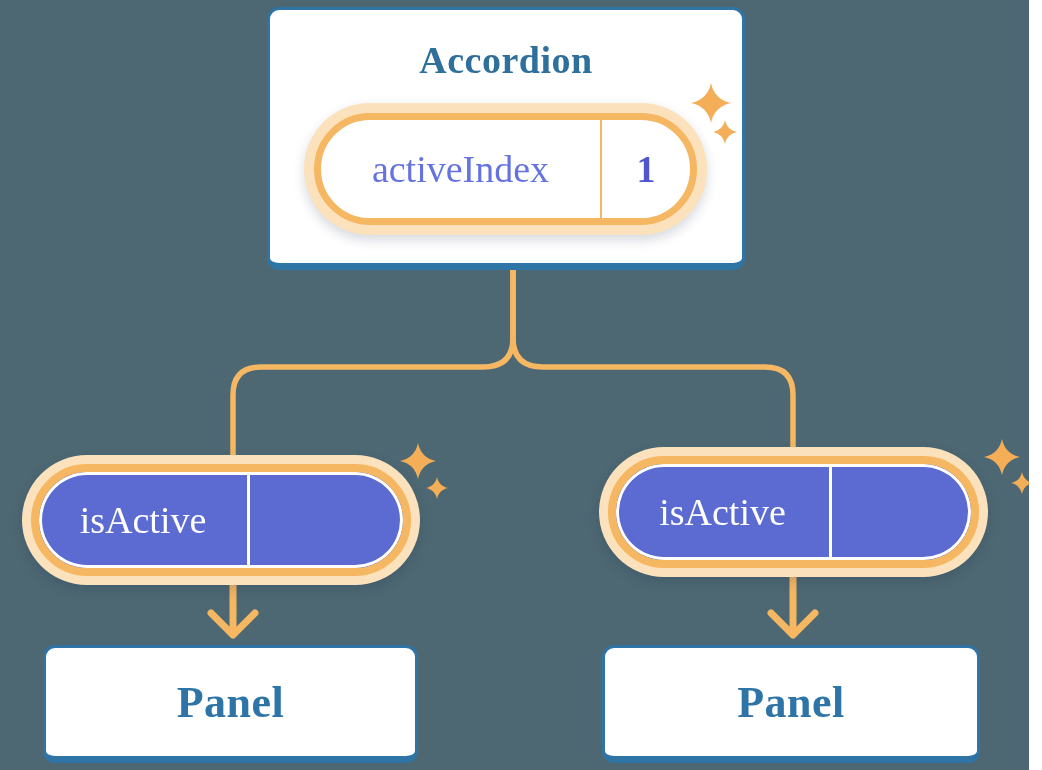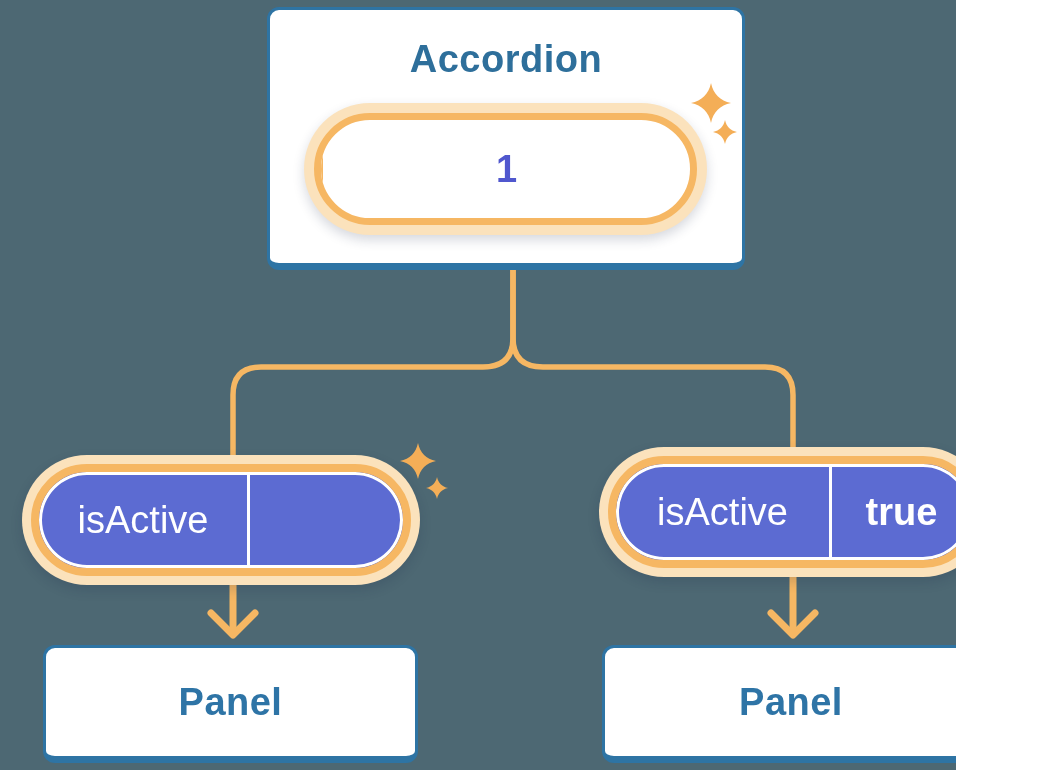--- a/index.html
+++ b/index.html
@@ -13,24 +13,25 @@
     --state-label-text: #6473DF;
     --state-value-text: #5057CE;
     --prop-pill-bg: #5C6BD2;
     --prop-pill-text: #FFFFFF;
     --sparkle: #F4AE57;
   }
   * { margin: 0; padding: 0; box-sizing: border-box; }
   html, body { font-family: "Liberation Sans", sans-serif; }
   .canvas {
     position: relative;
-    width: 956px;
+    width: 1029px;
     height: 770px;
     background: var(--background);
     overflow: hidden;
+    font-family: Liberation Serif, serif;
   }
   .connectors {
     position: absolute;
     inset: 0;
     z-index: 1;
   }
   .connector-path {
     fill: none;
     stroke: var(--orange-line);
     stroke-width: 5.5;
@@ -61,21 +62,21 @@
     letter-spacing: 0.5px;
   }
   .panel-card {
     display: flex;
     align-items: center;
     justify-content: center;
   }
   .panel-card-left  { left: 43px;  top: 645px; width: 375px; height: 118px; }
   .panel-card-right { left: 602px; top: 645px; width: 378px; height: 118px; }
   .panel-title {
-    font-size: 38px;
+    font-size: 44px;
     font-weight: 600;
     color: var(--panel-text);
     letter-spacing: 0.5px;
   }
   .pill {
     position: absolute;
     background: var(--orange-halo);
     border-radius: 66px;
     z-index: 2;
     box-shadow: 0 5px 12px rgba(30, 40, 70, 0.18);
@@ -131,20 +132,21 @@
     <path class="arrow-path" d="M793 575 L793 628"></path>
     <path class="arrow-path" d="M771 613 L793 635 L815 613"></path>
   </svg>
 
   <div class="card accordion-card">
     <div class="card-title">Accordion</div>
   </div>
 
   <div class="pill state-pill">
     <div class="pill-ring">
+      <div class="pill-label">activeIndex</div>
       <div class="pill-divider"></div>
       <div class="pill-value">1</div>
     </div>
   </div>
 
   <svg class="sparkles" style="left:685px; top:80px;" width="70" height="70" viewBox="0 0 70 70">
     <path class="sparkle-path" transform="translate(6,3) scale(1.667)" d="M12 0C13.4 6.6 17.4 10.6 24 12C17.4 13.4 13.4 17.4 12 24C10.6 17.4 6.6 13.4 0 12C6.6 10.6 10.6 6.6 12 0Z"></path>
     <path class="sparkle-path" transform="translate(28,40)" d="M12 0C13.4 6.6 17.4 10.6 24 12C17.4 13.4 13.4 17.4 12 24C10.6 17.4 6.6 13.4 0 12C6.6 10.6 10.6 6.6 12 0Z"></path>
   </svg>
 
@@ -157,21 +159,20 @@
 
   <svg class="sparkles" style="left:395px; top:438px;" width="62" height="66" viewBox="0 0 62 66">
     <path class="sparkle-path" transform="translate(5,5) scale(1.5)" d="M12 0C13.4 6.6 17.4 10.6 24 12C17.4 13.4 13.4 17.4 12 24C10.6 17.4 6.6 13.4 0 12C6.6 10.6 10.6 6.6 12 0Z"></path>
     <path class="sparkle-path" transform="translate(31,39) scale(0.917)" d="M12 0C13.4 6.6 17.4 10.6 24 12C17.4 13.4 13.4 17.4 12 24C10.6 17.4 6.6 13.4 0 12C6.6 10.6 10.6 6.6 12 0Z"></path>
   </svg>
 
   <div class="pill prop-pill prop-pill-right">
     <div class="pill-ring">
       <div class="pill-label">isActive</div>
       <div class="pill-divider"></div>
-      <div class="pill-value">true</div>
     </div>
   </div>
 
   <svg class="sparkles" style="left:980px; top:434px;" width="62" height="66" viewBox="0 0 62 66">
     <path class="sparkle-path" transform="translate(4,5) scale(1.5)" d="M12 0C13.4 6.6 17.4 10.6 24 12C17.4 13.4 13.4 17.4 12 24C10.6 17.4 6.6 13.4 0 12C6.6 10.6 10.6 6.6 12 0Z"></path>
     <path class="sparkle-path" transform="translate(31,38) scale(0.917)" d="M12 0C13.4 6.6 17.4 10.6 24 12C17.4 13.4 13.4 17.4 12 24C10.6 17.4 6.6 13.4 0 12C6.6 10.6 10.6 6.6 12 0Z"></path>
   </svg>
 
   <div class="card panel-card panel-card-left">
     <div class="panel-title">Panel</div>

